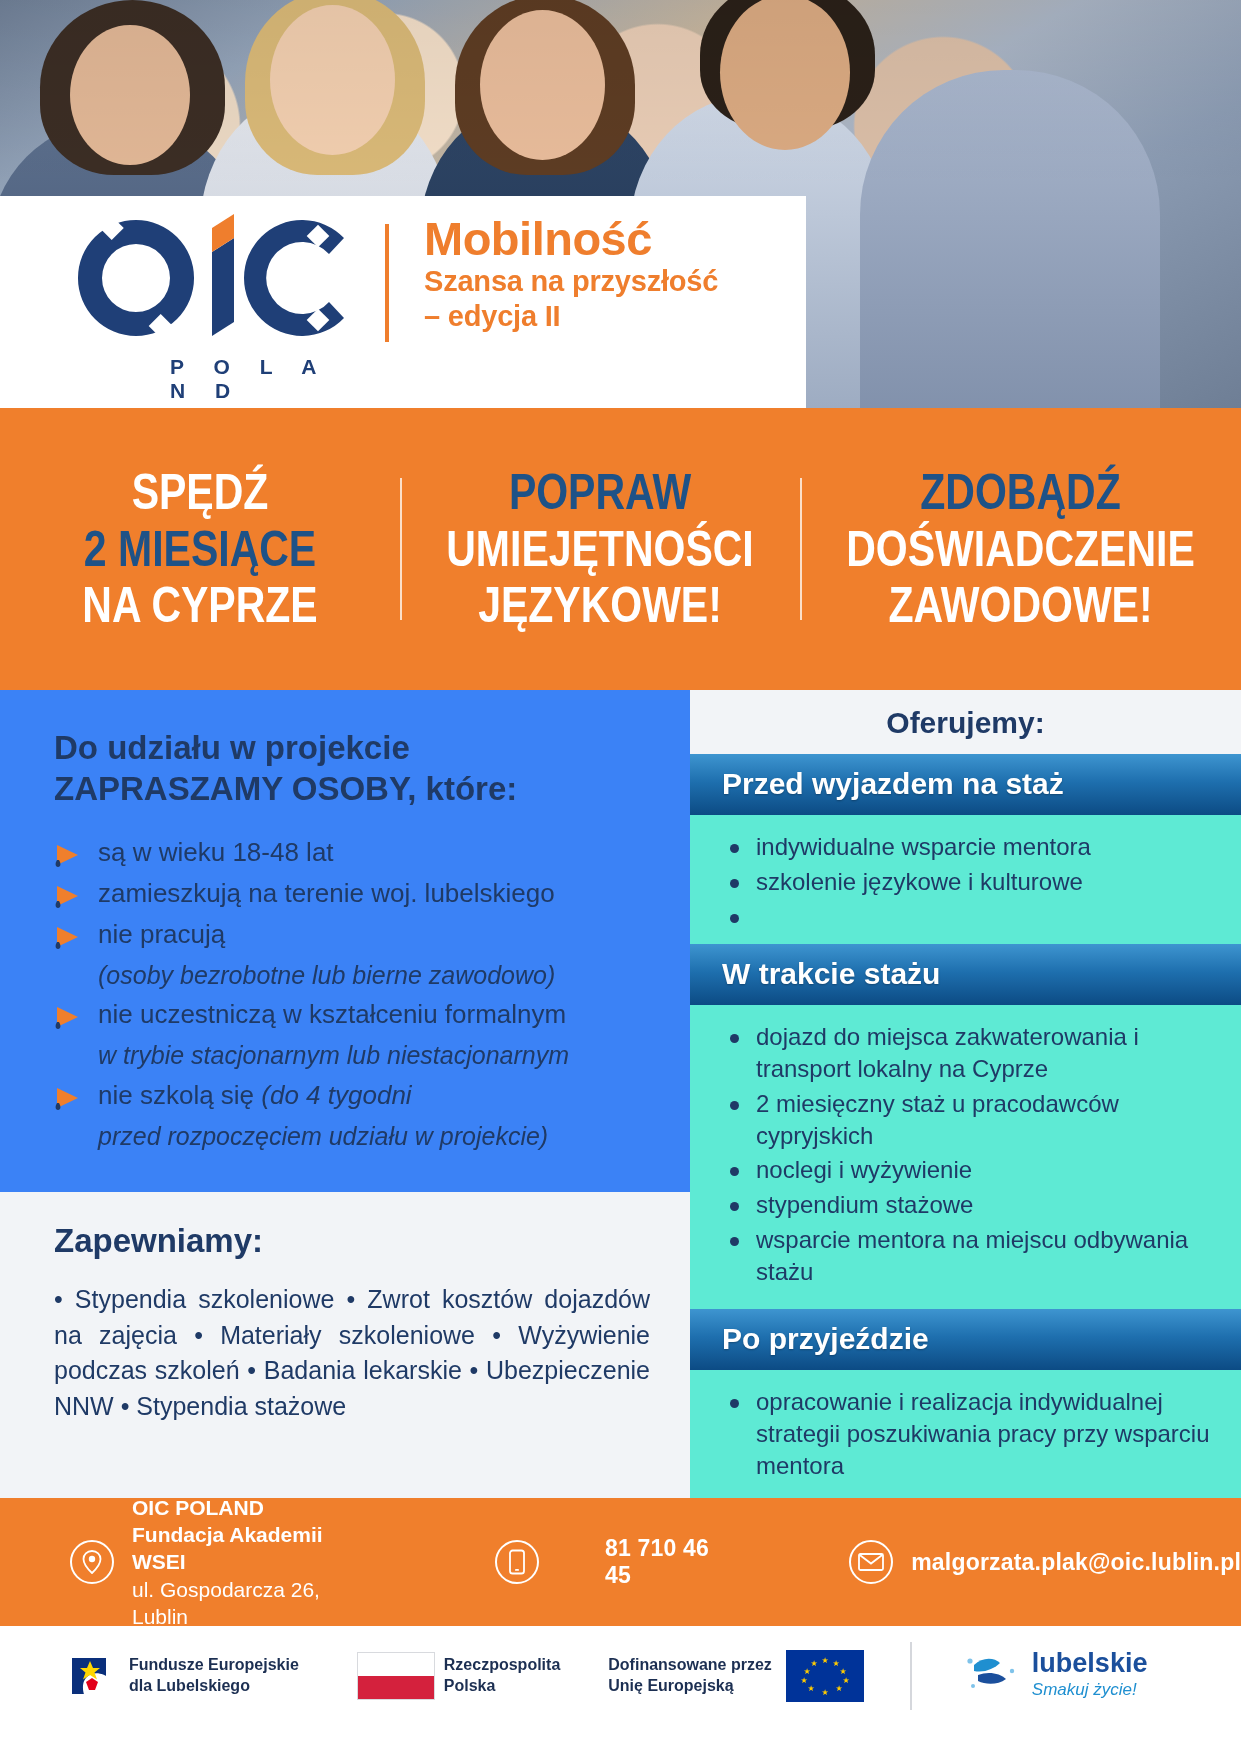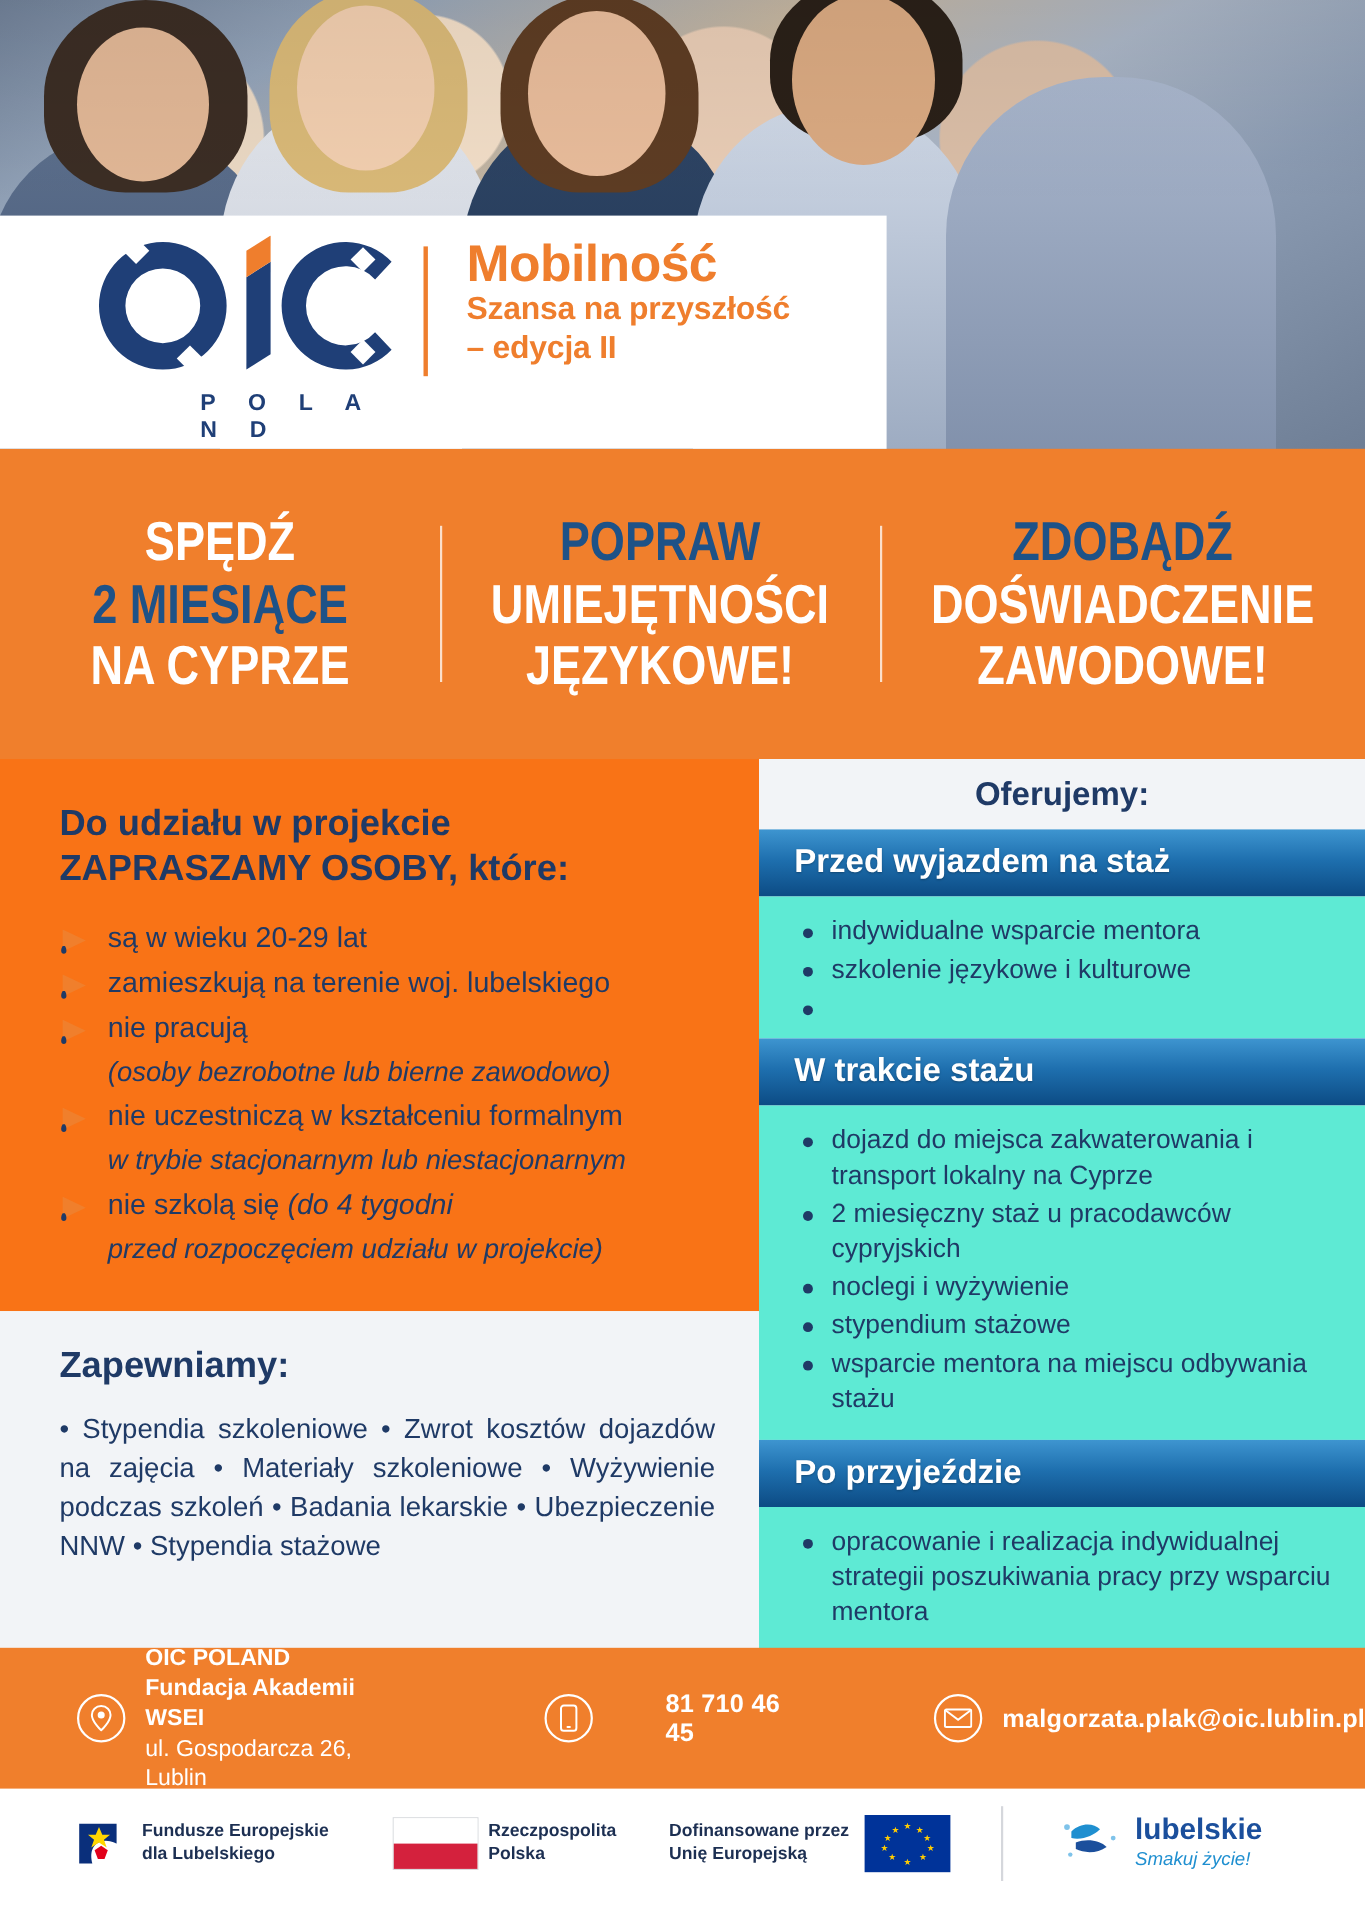--- a/index.html
+++ b/index.html
@@ -41,21 +41,21 @@
   .hr2 { left:245px; top:-10px;width:180px; height:185px; background:#d8b877; }
   .hr3 { left:455px; top:-5px; width:180px; height:180px; background:#5d3c23; }
   .hr4 { left:700px; top:-20px;width:175px; height:150px; background:#2a2018; }
   .hero-shade { position:absolute; inset:0; background:linear-gradient(180deg, rgba(0,0,0,.05), rgba(255,255,255,.0) 45%); }
 
   
   .logo-panel {
     position:absolute; left:0; top:196px; width:806px; height:212px;
     background:#ffffff; z-index:4;
   }
-  .logo-wrap { position:absolute; left:84px; top:18px; display:flex; align-items:flex-end; }
+  .logo-wrap { position:absolute; left:72px; top:18px; display:flex; align-items:flex-end; }
   .oic-svg { width:282px; height:130px; display:block; }
   .poland {
     position:absolute; left:98px; top:141px;
     font-size:21px; font-weight:700; letter-spacing:12px; color:#1f3f77;
   }
   .logo-div { position:absolute; left:385px; top:28px; width:4px; height:118px; background:#ef7e2d; }
   .title-block { position:absolute; left:424px; top:18px; }
   .t-main { font-size:47px; font-weight:700; color:#ef7e2d; line-height:1.06; letter-spacing:-0.5px; }
   .t-sub  { font-size:29px; font-weight:600; color:#ef7e2d; line-height:1.22; letter-spacing:-0.2px; }
 
@@ -75,21 +75,21 @@
     letter-spacing:0px; transform:scaleX(.82); transform-origin:center;
     white-space:nowrap;
   }
   .c-white { color:#ffffff; }
   .c-blue  { color:#1e5287; }
 
   
   .main { position:absolute; left:0; top:690px; width:1241px; height:808px; }
 
   .left-col { position:absolute; left:0; top:0; width:690px; }
-  .lc-white { background:#f97316; padding:38px 40px 28px 54px; min-height:502px; }
+  .lc-white { background:#3b82f6; padding:38px 40px 28px 54px; min-height:502px; }
   .lc-grey  { background:#f2f4f7; padding:30px 40px 34px 54px; min-height:306px; }
 
   .heading-main { font-size:33px; font-weight:700; line-height:1.24; color:#1f3a66; }
 
   .crit-list { margin-top:26px; }
   .crit-row { display:flex; align-items:flex-start; margin-bottom:7px; }
   .arrow { flex:0 0 auto; width:28px; height:28px; margin:6px 16px 0 0; position:relative; }
   .arrow svg { display:block; }
   .crit-text { font-size:26px; line-height:1.30; color:#1f3a66; }
   .crit-sub {
@@ -226,21 +226,21 @@
         </div>
         <div class="crit-list">
 
           <div class="crit-row">
             <span class="arrow">
               <svg width="28" height="28" viewBox="0 0 28 28">
                 <path d="M3 3 L24 13 L3 23 Z" fill="#f07f2c"></path>
                 <path d="M3 18 C1 21 1 25 4 25 C7 25 7 21 5 18 Z" fill="#1f3a66"></path>
               </svg>
             </span>
-            <span class="crit-text">są w wieku 20-29 lat</span>
+            <span class="crit-text">są w wieku 18-48 lat</span>
           </div>
 
           <div class="crit-row">
             <span class="arrow">
               <svg width="28" height="28" viewBox="0 0 28 28">
                 <path d="M3 3 L24 13 L3 23 Z" fill="#f07f2c"></path>
                 <path d="M3 18 C1 21 1 25 4 25 C7 25 7 21 5 18 Z" fill="#1f3a66"></path>
               </svg>
             </span>
             <span class="crit-text">zamieszkują na terenie woj. lubelskiego</span>

